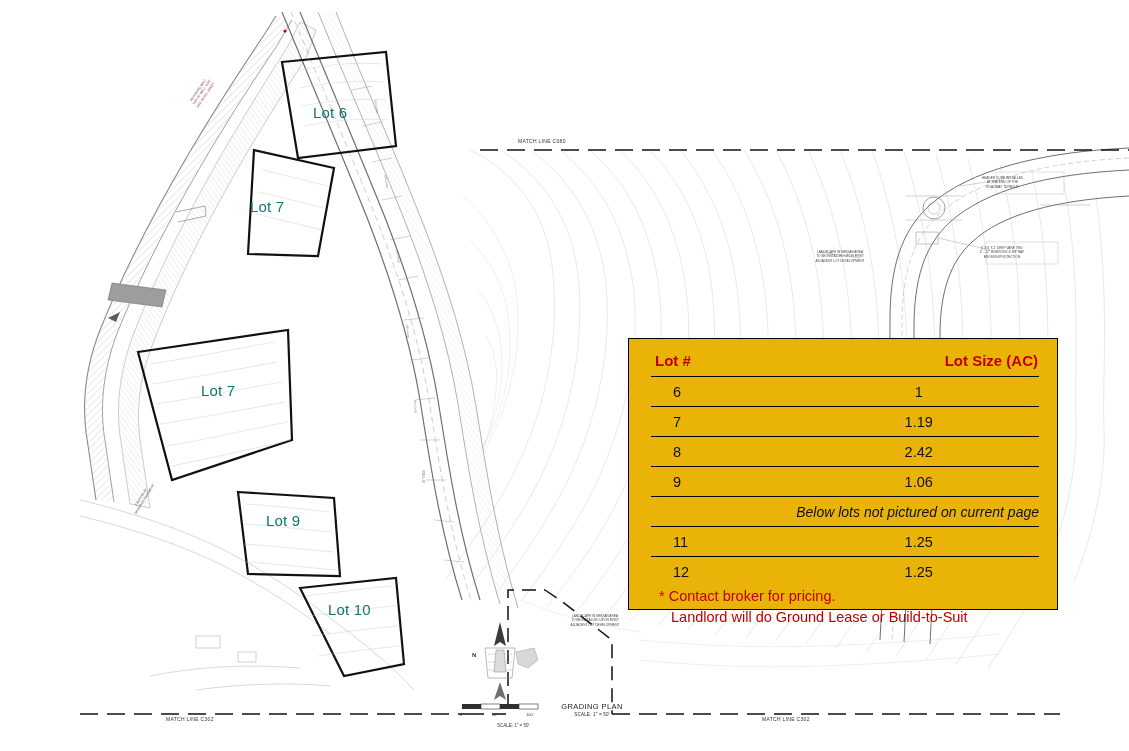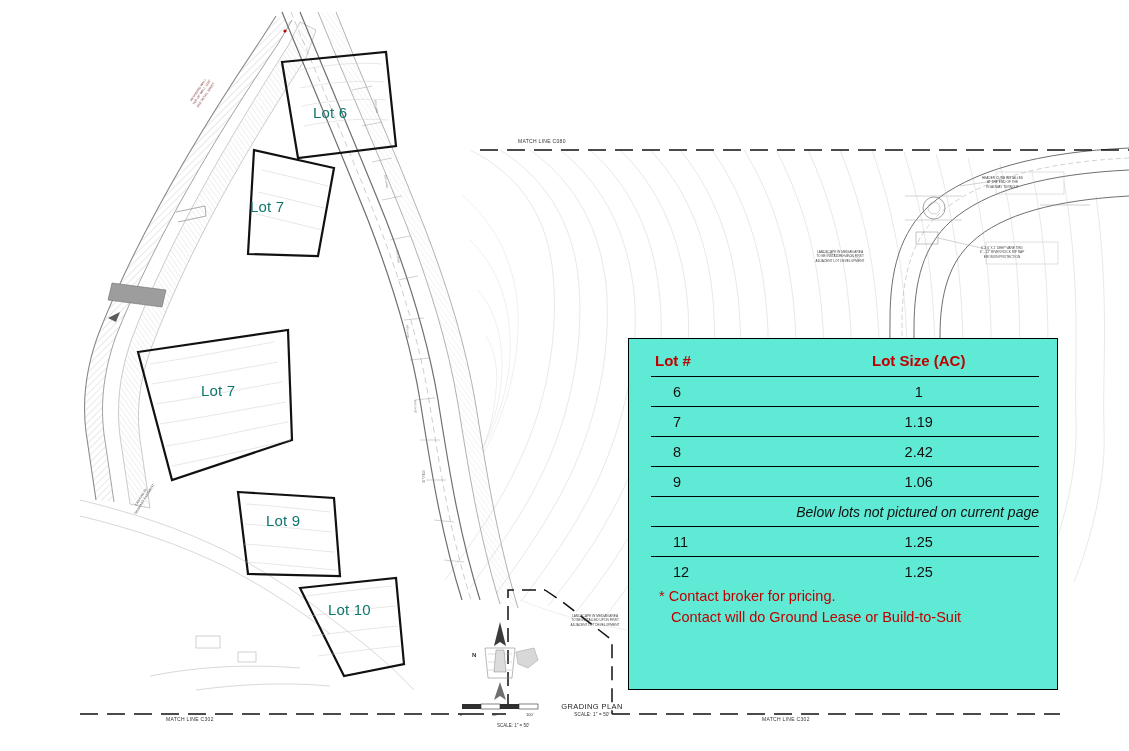--- a/index.html
+++ b/index.html
@@ -65,36 +65,36 @@
     position: absolute;
     font-size: 4px;
     color: #333;
   }
   
   #lot-table-panel {
     position: absolute;
     left: 628px;
     top: 338px;
     width: 430px;
-    height: 352px;
-    background: #5eead4;
+    height: 272px;
+    background: #eab308;
     border: 1px solid #000000;
     box-sizing: border-box;
     padding: 12px 18px 10px 22px;
   }
   #lot-table-panel table {
     width: 100%;
     border-collapse: collapse;
   }
   #lot-table-panel th {
     font-size: 15px;
     color: #c00000;
     font-weight: bold;
     padding-bottom: 7px;
-    text-align: center;
+    text-align: right;
   }
   #lot-table-panel th.lotnum { text-align: left; padding-left: 4px; width: 38%;}
   #lot-table-panel td {
     font-size: 14.5px;
     color: #111;
     padding: 7px 0 6px 0;
     text-align: center;
     border-top: 1px solid #000;
   }
   #lot-table-panel td.lotnum { text-align: left; padding-left: 22px; }
@@ -376,17 +376,17 @@
           <td>1.25</td>
         </tr>
         <tr>
           <td class="lotnum">12</td>
           <td>1.25</td>
         </tr>
       </tbody>
     </table>
     <div class="panel-footer">
       <span>* Contact broker for pricing.</span>
-      <span class="l2">Contact will do Ground Lease or Build-to-Suit</span>
+      <span class="l2">Landlord will do Ground Lease or Build-to-Suit</span>
     </div>
   </div>
 
 </div>
 
 </body></html>

